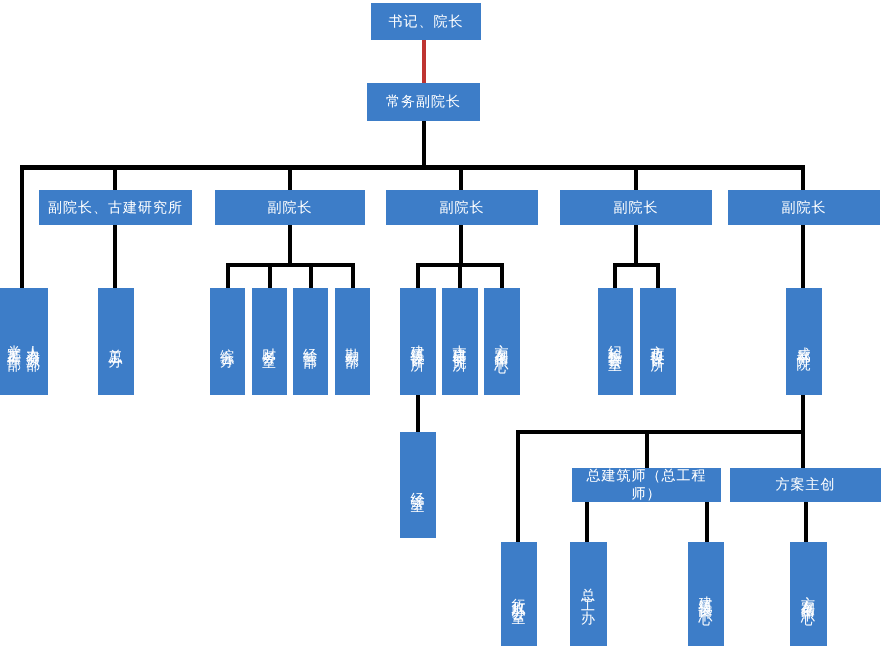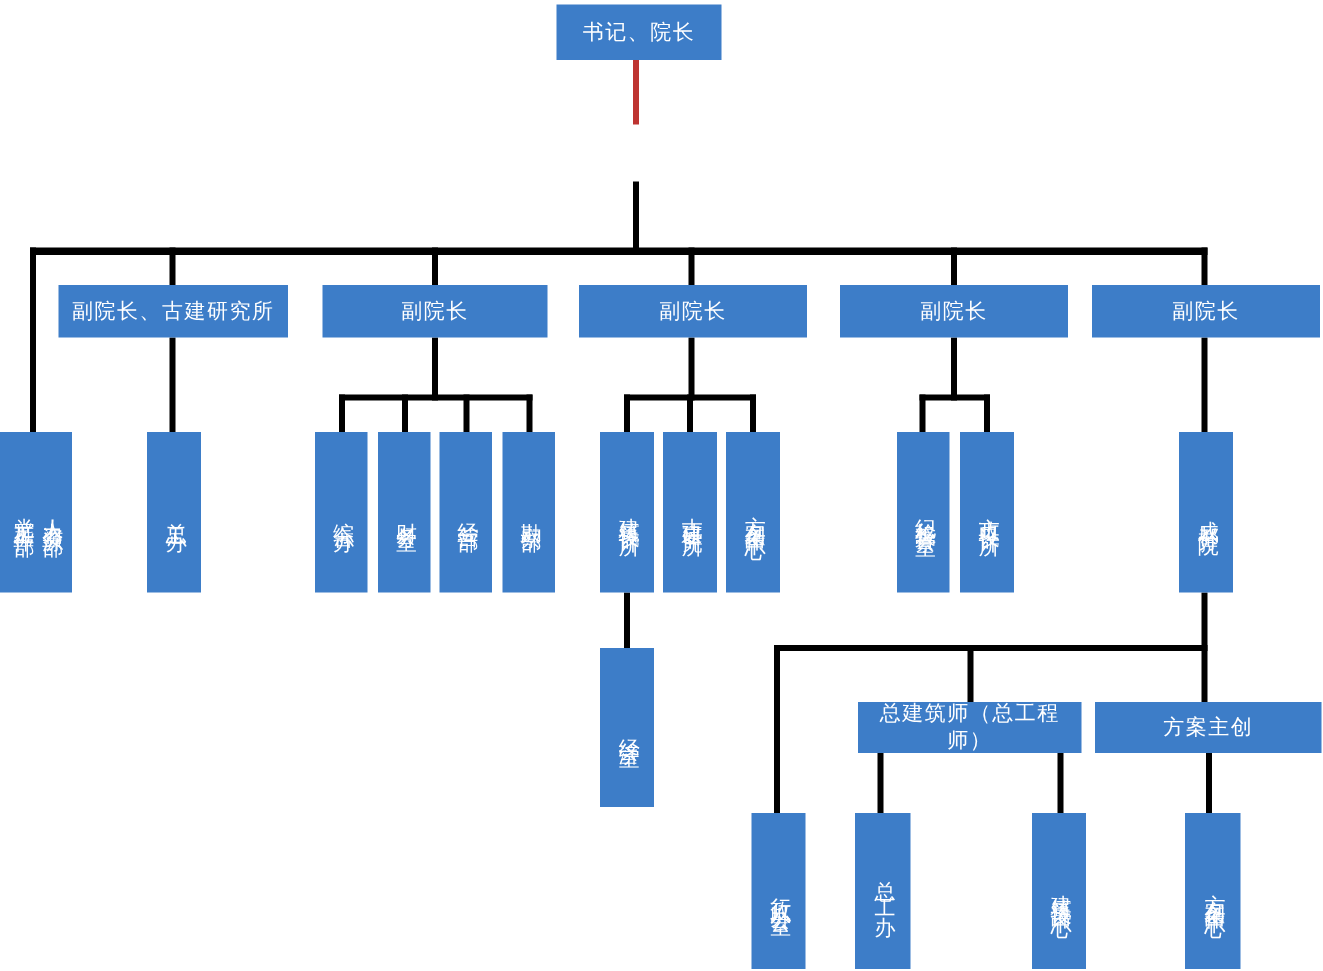--- a/index.html
+++ b/index.html
@@ -1,21 +1,21 @@
 <!DOCTYPE html>
 <html style="--node-fill: #3D7DC8; --node-text: #FFFFFF; --line-color: #000000; --red-line: #BE3431; --bg-color: #FFFFFF;"><head>
 <meta charset="utf-8">
 <style>
   html, body { margin: 0; padding: 0; background: #ffffff; }
   .canvas {
     position: relative;
     width: 882px;
     height: 647px;
     background: var(--bg-color, #ffffff);
-    font-family: Liberation Serif, serif;
+    font-family: Liberation Sans, sans-serif;
     overflow: hidden;
   }
   .node {
     position: absolute;
     background: var(--node-fill, #3D7DC8);
     color: var(--node-text, #ffffff);
     display: flex;
     align-items: center;
     justify-content: center;
     font-size: 14px;
@@ -80,20 +80,23 @@
   <div class="line" style="left:801px;top:395px;width:4px;height:73px"></div>
   <div class="line" style="left:516px;top:430px;width:289px;height:4px"></div>
   <div class="line" style="left:516px;top:430px;width:4px;height:112px"></div>
   <div class="line" style="left:645px;top:430px;width:4px;height:38px"></div>
   <div class="line" style="left:585px;top:502px;width:4px;height:40px"></div>
   <div class="line" style="left:705px;top:502px;width:4px;height:40px"></div>
   <div class="line" style="left:804px;top:502px;width:4px;height:40px"></div>
 
   <div class="node" style="left:371px;top:3px;width:110px;height:37px">
     <span>书记、院长</span>
+  </div>
+  <div class="node" style="left:367px;top:83px;width:113px;height:38px">
+    <span>常务副院长</span>
   </div>
 
   <div class="node" style="left:39px;top:190px;width:153px;height:35px">
     <span>副院长、古建研究所</span>
   </div>
   <div class="node" style="left:215px;top:190px;width:150px;height:35px">
     <span>副院长</span>
   </div>
   <div class="node" style="left:386px;top:190px;width:152px;height:35px">
     <span>副院长</span>

